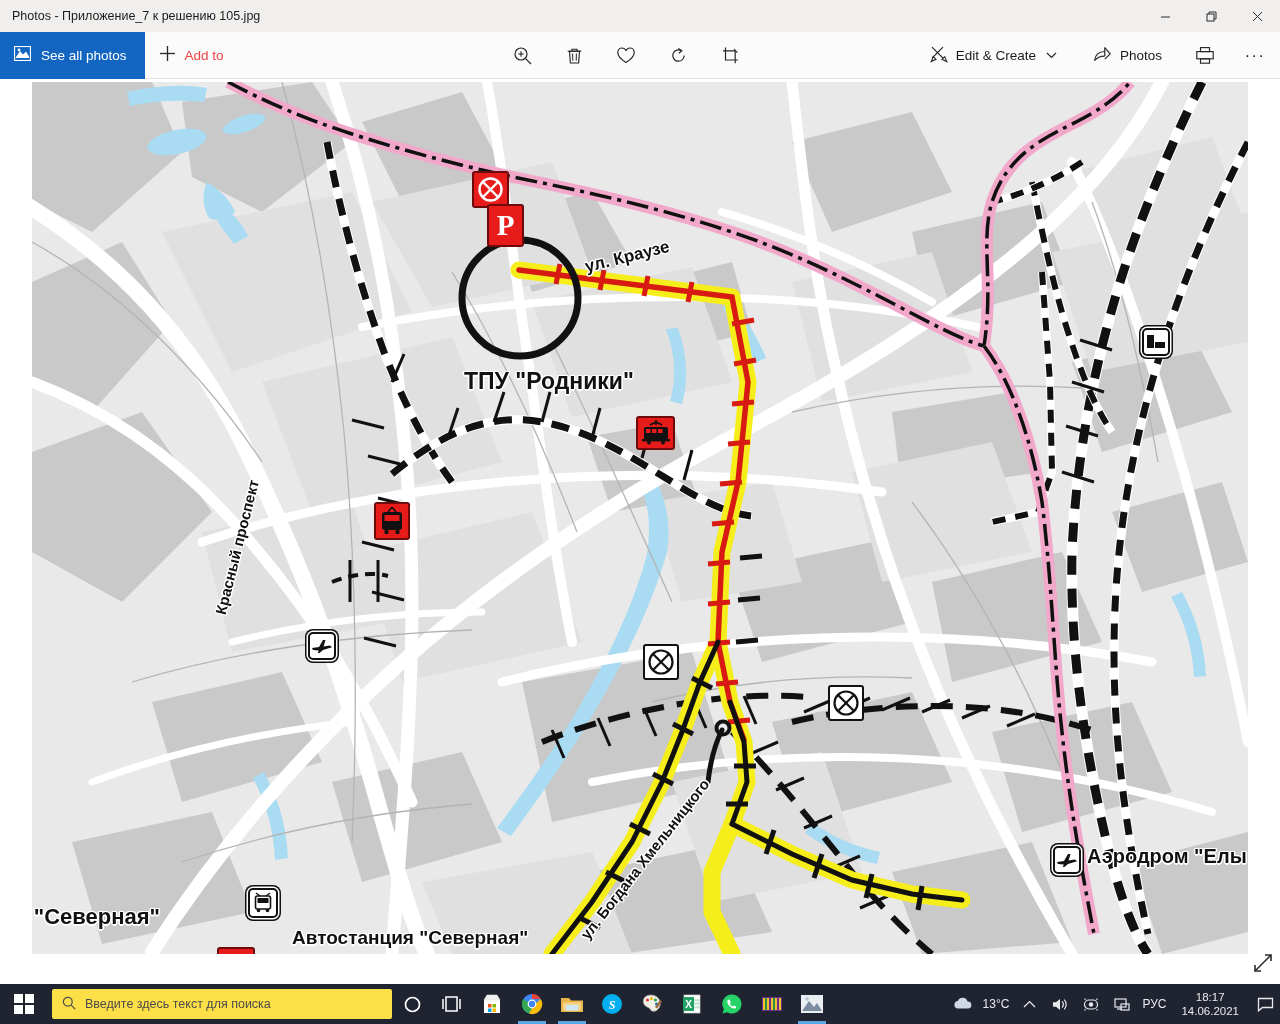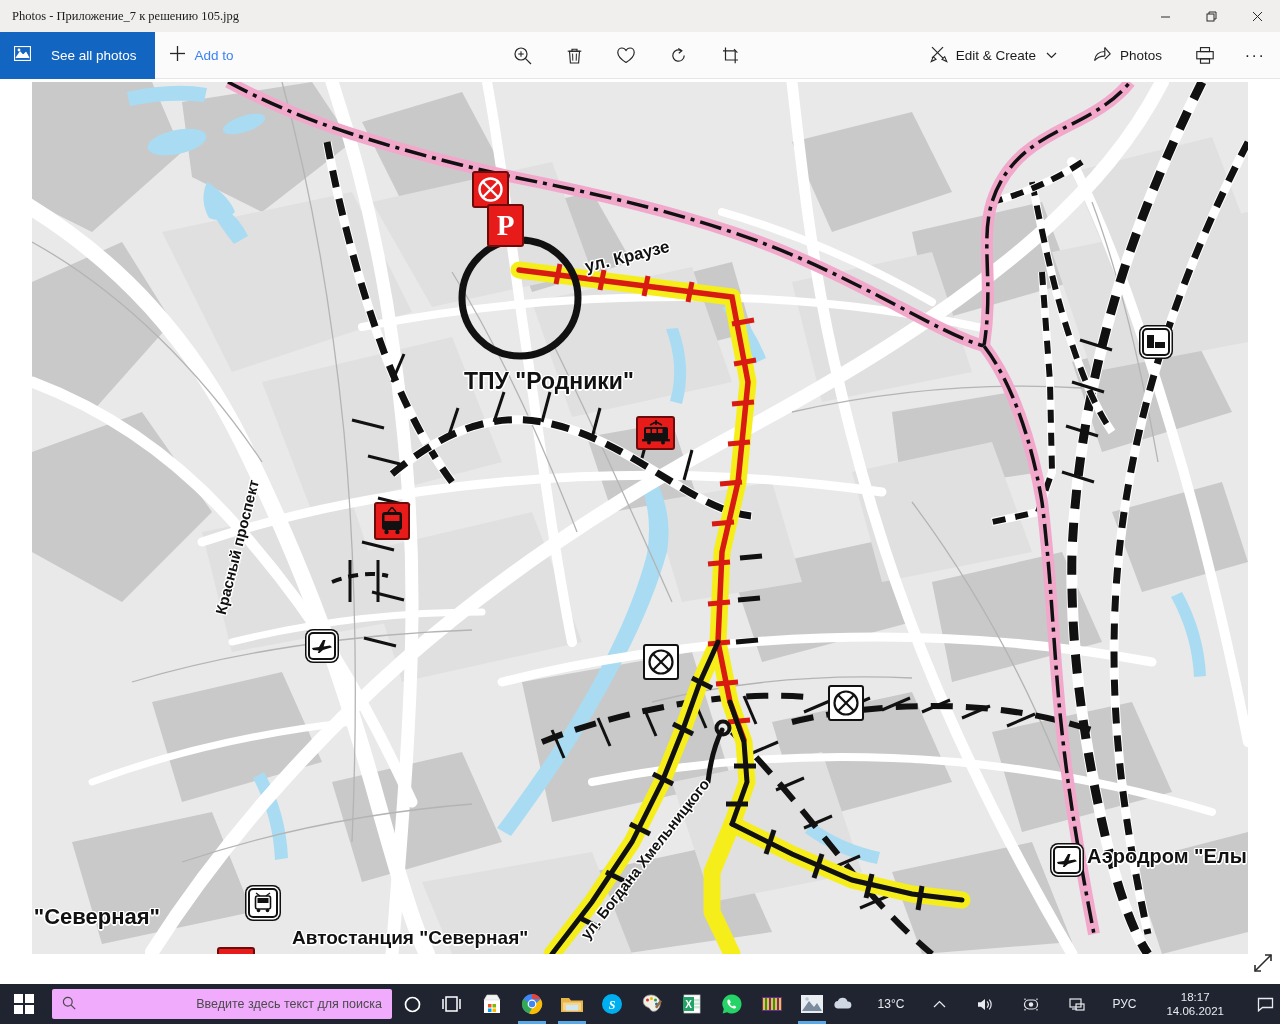--- a/index.html
+++ b/index.html
@@ -9,43 +9,43 @@
     background:#fff;
   }
   #app { position:relative; width:1280px; height:1024px; }
 
   
   .titlebar {
     position:absolute; left:0; top:0; width:1280px; height:32px;
     background:#f0efee; display:flex; align-items:center;
   }
   .titlebar-text {
-    font-size:12.5px; color:#1b1b1b; padding-left:12px; white-space:nowrap;font-family:Liberation Serif, serif;
+    font-size:12.5px; color:#1b1b1b; padding-left:12px; white-space:nowrap;
   }
   .wincontrols { position:absolute; right:0; top:0; height:32px; display:flex; }
   .wc {
     width:46px; height:32px; display:flex; align-items:center; justify-content:center;
     color:#2a2a2a;
   }
   .wc svg { display:block; }
 
   
   .toolbar {
     position:absolute; left:0; top:32px; width:1280px; height:47px;
     background:#fbfbfb; border-bottom:1px solid #e6e6e6;
     display:flex; align-items:center;
   }
   .see-all {
     height:47px; background:#1265c0; color:#fff;
-    display:flex; align-items:center; gap:20px;
+    display:flex; align-items:center; gap:10px;
     padding:0 18px 0 14px; font-size:13.5px; white-space:nowrap;
   }
   .add-to {
     height:47px; display:flex; align-items:center; gap:9px;
-    padding:0 16px 0 14px; font-size:13.5px; color:#3b82f6; white-space:nowrap;
+    padding:0 16px 0 14px; font-size:13.5px; color:#ef4444; white-space:nowrap;
   }
   .tb-center {
     position:absolute; left:505px; top:0; height:47px;
     display:flex; align-items:center; gap:18px;
   }
   .tb-icon {
     width:34px; height:34px; display:flex; align-items:center; justify-content:center;
     color:#272727;
   }
   .tb-right {
@@ -99,35 +99,35 @@
 
   
   .taskbar {
     position:absolute; left:0; bottom:0; width:1280px; height:40px;
     background:#1f2430; display:flex; align-items:center;
   }
   .start {
     width:48px; height:40px; display:flex; align-items:center; justify-content:center;
   }
   .searchbox {
-    width:340px; height:30px; background:#f0abfc; border-radius:2px;
+    width:340px; height:30px; background:#fde047; border-radius:2px;
     display:flex; align-items:center; gap:9px; padding:0 10px; margin-left:4px;
-    font-size:12.5px; color:#4a4a4a;justify-content:space-between;
+    font-size:12.5px; color:#4a4a4a;
   }
   .tb-app {
     width:40px; height:40px; position:relative;
     display:flex; align-items:center; justify-content:center;
   }
   .tb-app.active::after {
     content:""; position:absolute; left:6px; right:6px; bottom:0; height:3px;
     background:#5aa9e6;
   }
   .tray {
     position:absolute; right:0; bottom:0; height:40px;
-    display:flex; align-items:center; gap:24px; padding-right:4px;
+    display:flex; align-items:center; gap:9px; padding-right:4px;
     color:#e8eaed; font-size:12px;
   }
   .clock { text-align:center; line-height:1.25; font-size:11.5px; padding:0 6px; }
   .tray-ico { display:flex; align-items:center; justify-content:center; width:22px; }
 </style>
 </head>
 <body>
 
 <div id="app">
 

